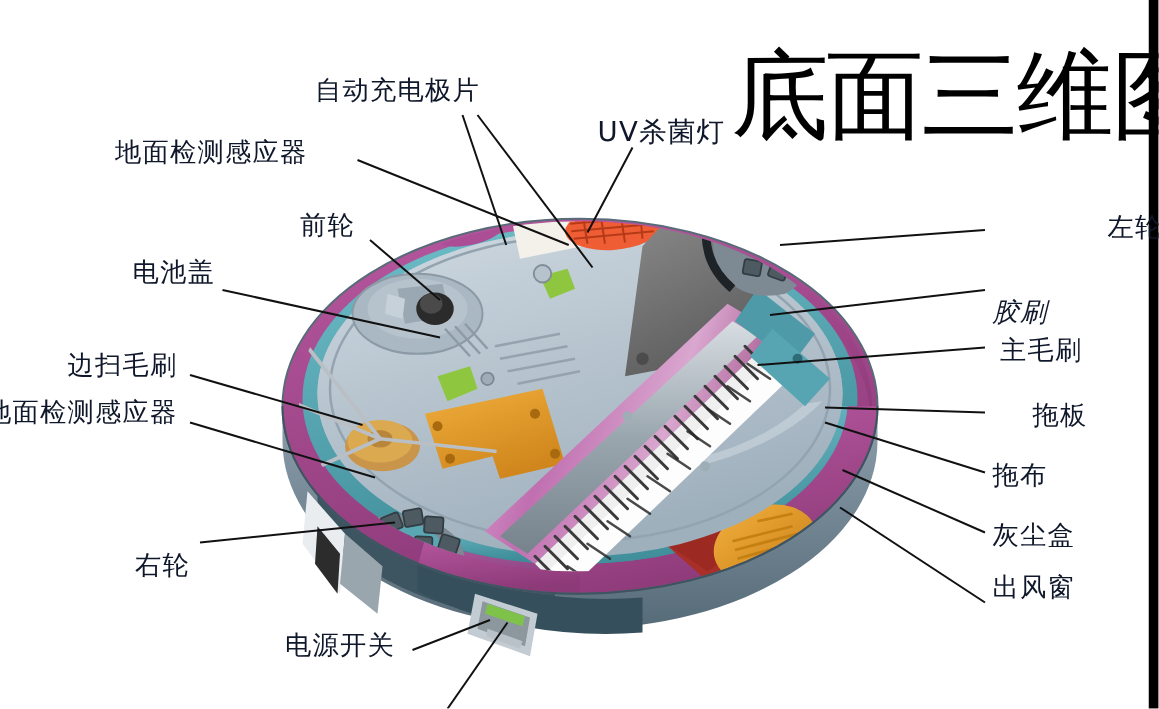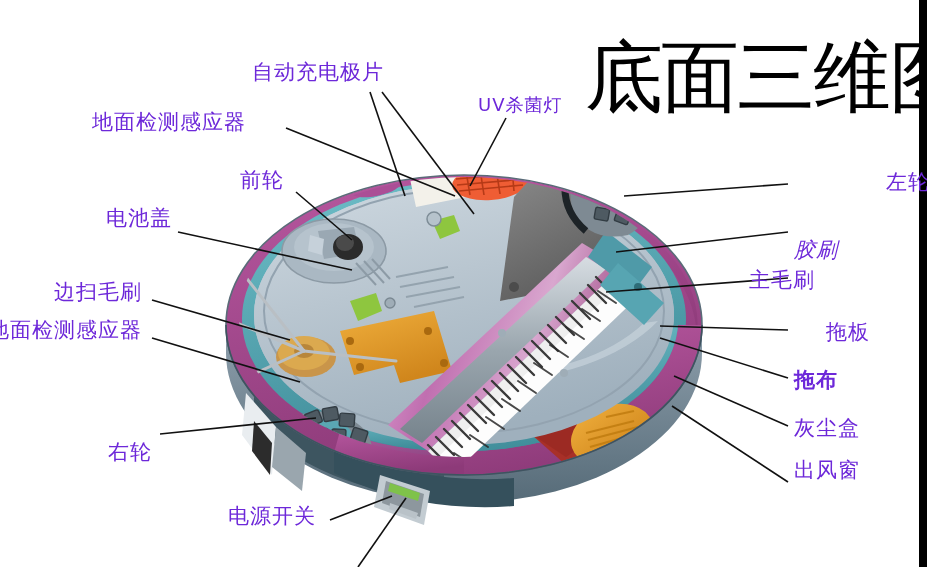--- a/index.html
+++ b/index.html
@@ -5,24 +5,24 @@
   html,body{margin:0;padding:0;background:#fff;}
   body{width:927px;height:567px;overflow:hidden;
        font-family:"Liberation Sans","DejaVu Sans",sans-serif;}
   #stage{position:relative;width:927px;height:567px;background:#ffffff;overflow:hidden;}
 
   
   .edgebar{position:absolute;background:#000;}
   #bar-right{right:0;top:0;width:8px;height:567px;}
 
   
-  .lbl{position:absolute;color:#6d28d9;white-space:nowrap;
+  .lbl{position:absolute;color:#0f172a;white-space:nowrap;
        font-family:"DejaVu Sans","Liberation Sans",sans-serif;
        font-size:21px;letter-spacing:1px;line-height:1;}
-  .lbl.sm{font-size:18px;}
+  .lbl.sm{font-size:22px;}
   #title{position:absolute;left:585px;top:38px;font-size:78px;line-height:1;
          font-family:"DejaVu Serif","Liberation Serif",serif;color:#000;
          letter-spacing:-2px;white-space:nowrap;}
 
   
   #leaders{position:absolute;left:0;top:0;width:927px;height:567px;}
 
   
   #robot{position:absolute;left:214px;top:135px;width:500px;height:420px;}
 </style>
@@ -355,19 +355,19 @@
   <div class="lbl" style="left:106px;top:208px;">电池盖</div>
   <div class="lbl" style="left:54px;top:282px;">边扫毛刷</div>
   <div class="lbl" style="left:-12px;top:320px;">地面检测感应器</div>
   <div class="lbl" style="left:108px;top:442px;font-family:Liberation Serif, serif;">右轮</div>
   <div class="lbl" style="left:228px;top:506px;">电源开关</div>
 
   <div class="lbl sm" style="left:478px;top:96px;">UV杀菌灯</div>
 
   <div class="lbl" style="left:838px;top:172px;margin-left:48px;">左轮</div>
   <div class="lbl" style="left:794px;top:240px;font-style:italic;">胶刷</div>
-  <div class="lbl" style="left:749px;top:270px;font-family:Liberation Serif, serif;">主毛刷</div>
+  <div class="lbl" style="left:800px;top:270px;font-family:Liberation Serif, serif;">主毛刷</div>
   <div class="lbl" style="left:826px;top:322px;">拖板</div>
-  <div class="lbl" style="left:794px;top:370px;font-weight:bold;">拖布</div>
+  <div class="lbl" style="left:794px;top:370px;">拖布</div>
   <div class="lbl" style="left:794px;top:418px;">灰尘盒</div>
   <div class="lbl" style="left:794px;top:460px;">出风窗</div>
 
 </div>
 
 </body></html>

